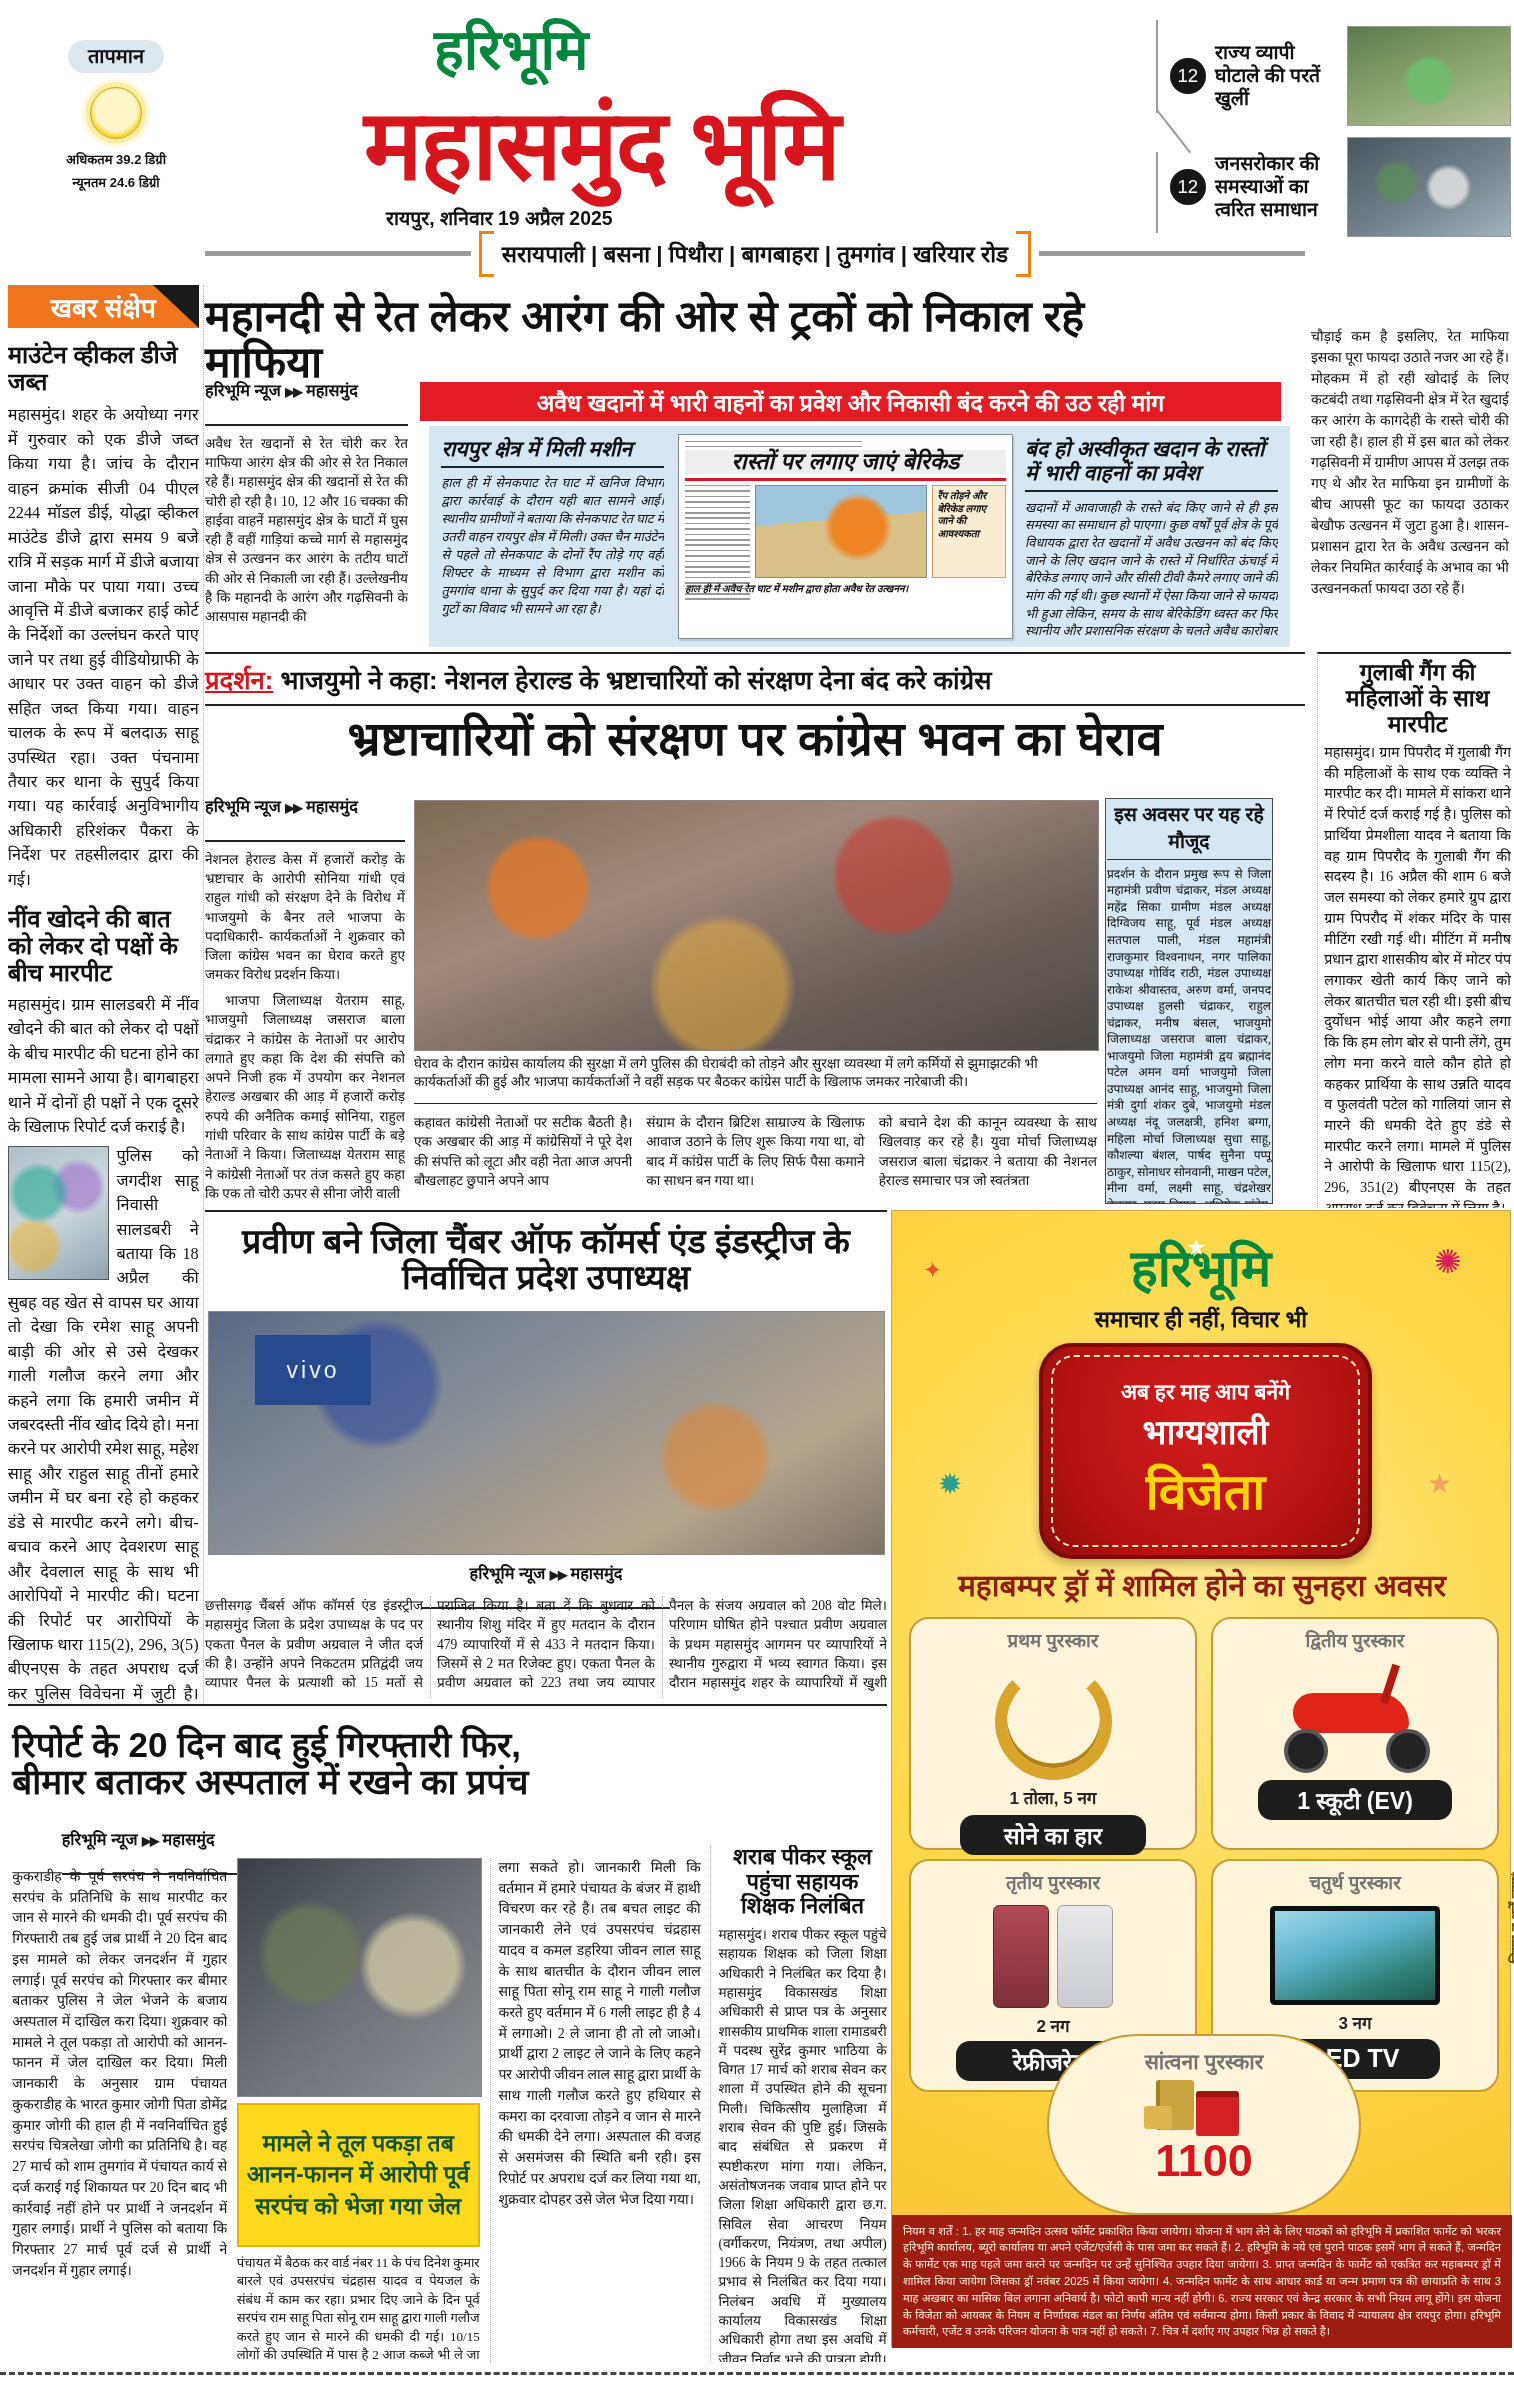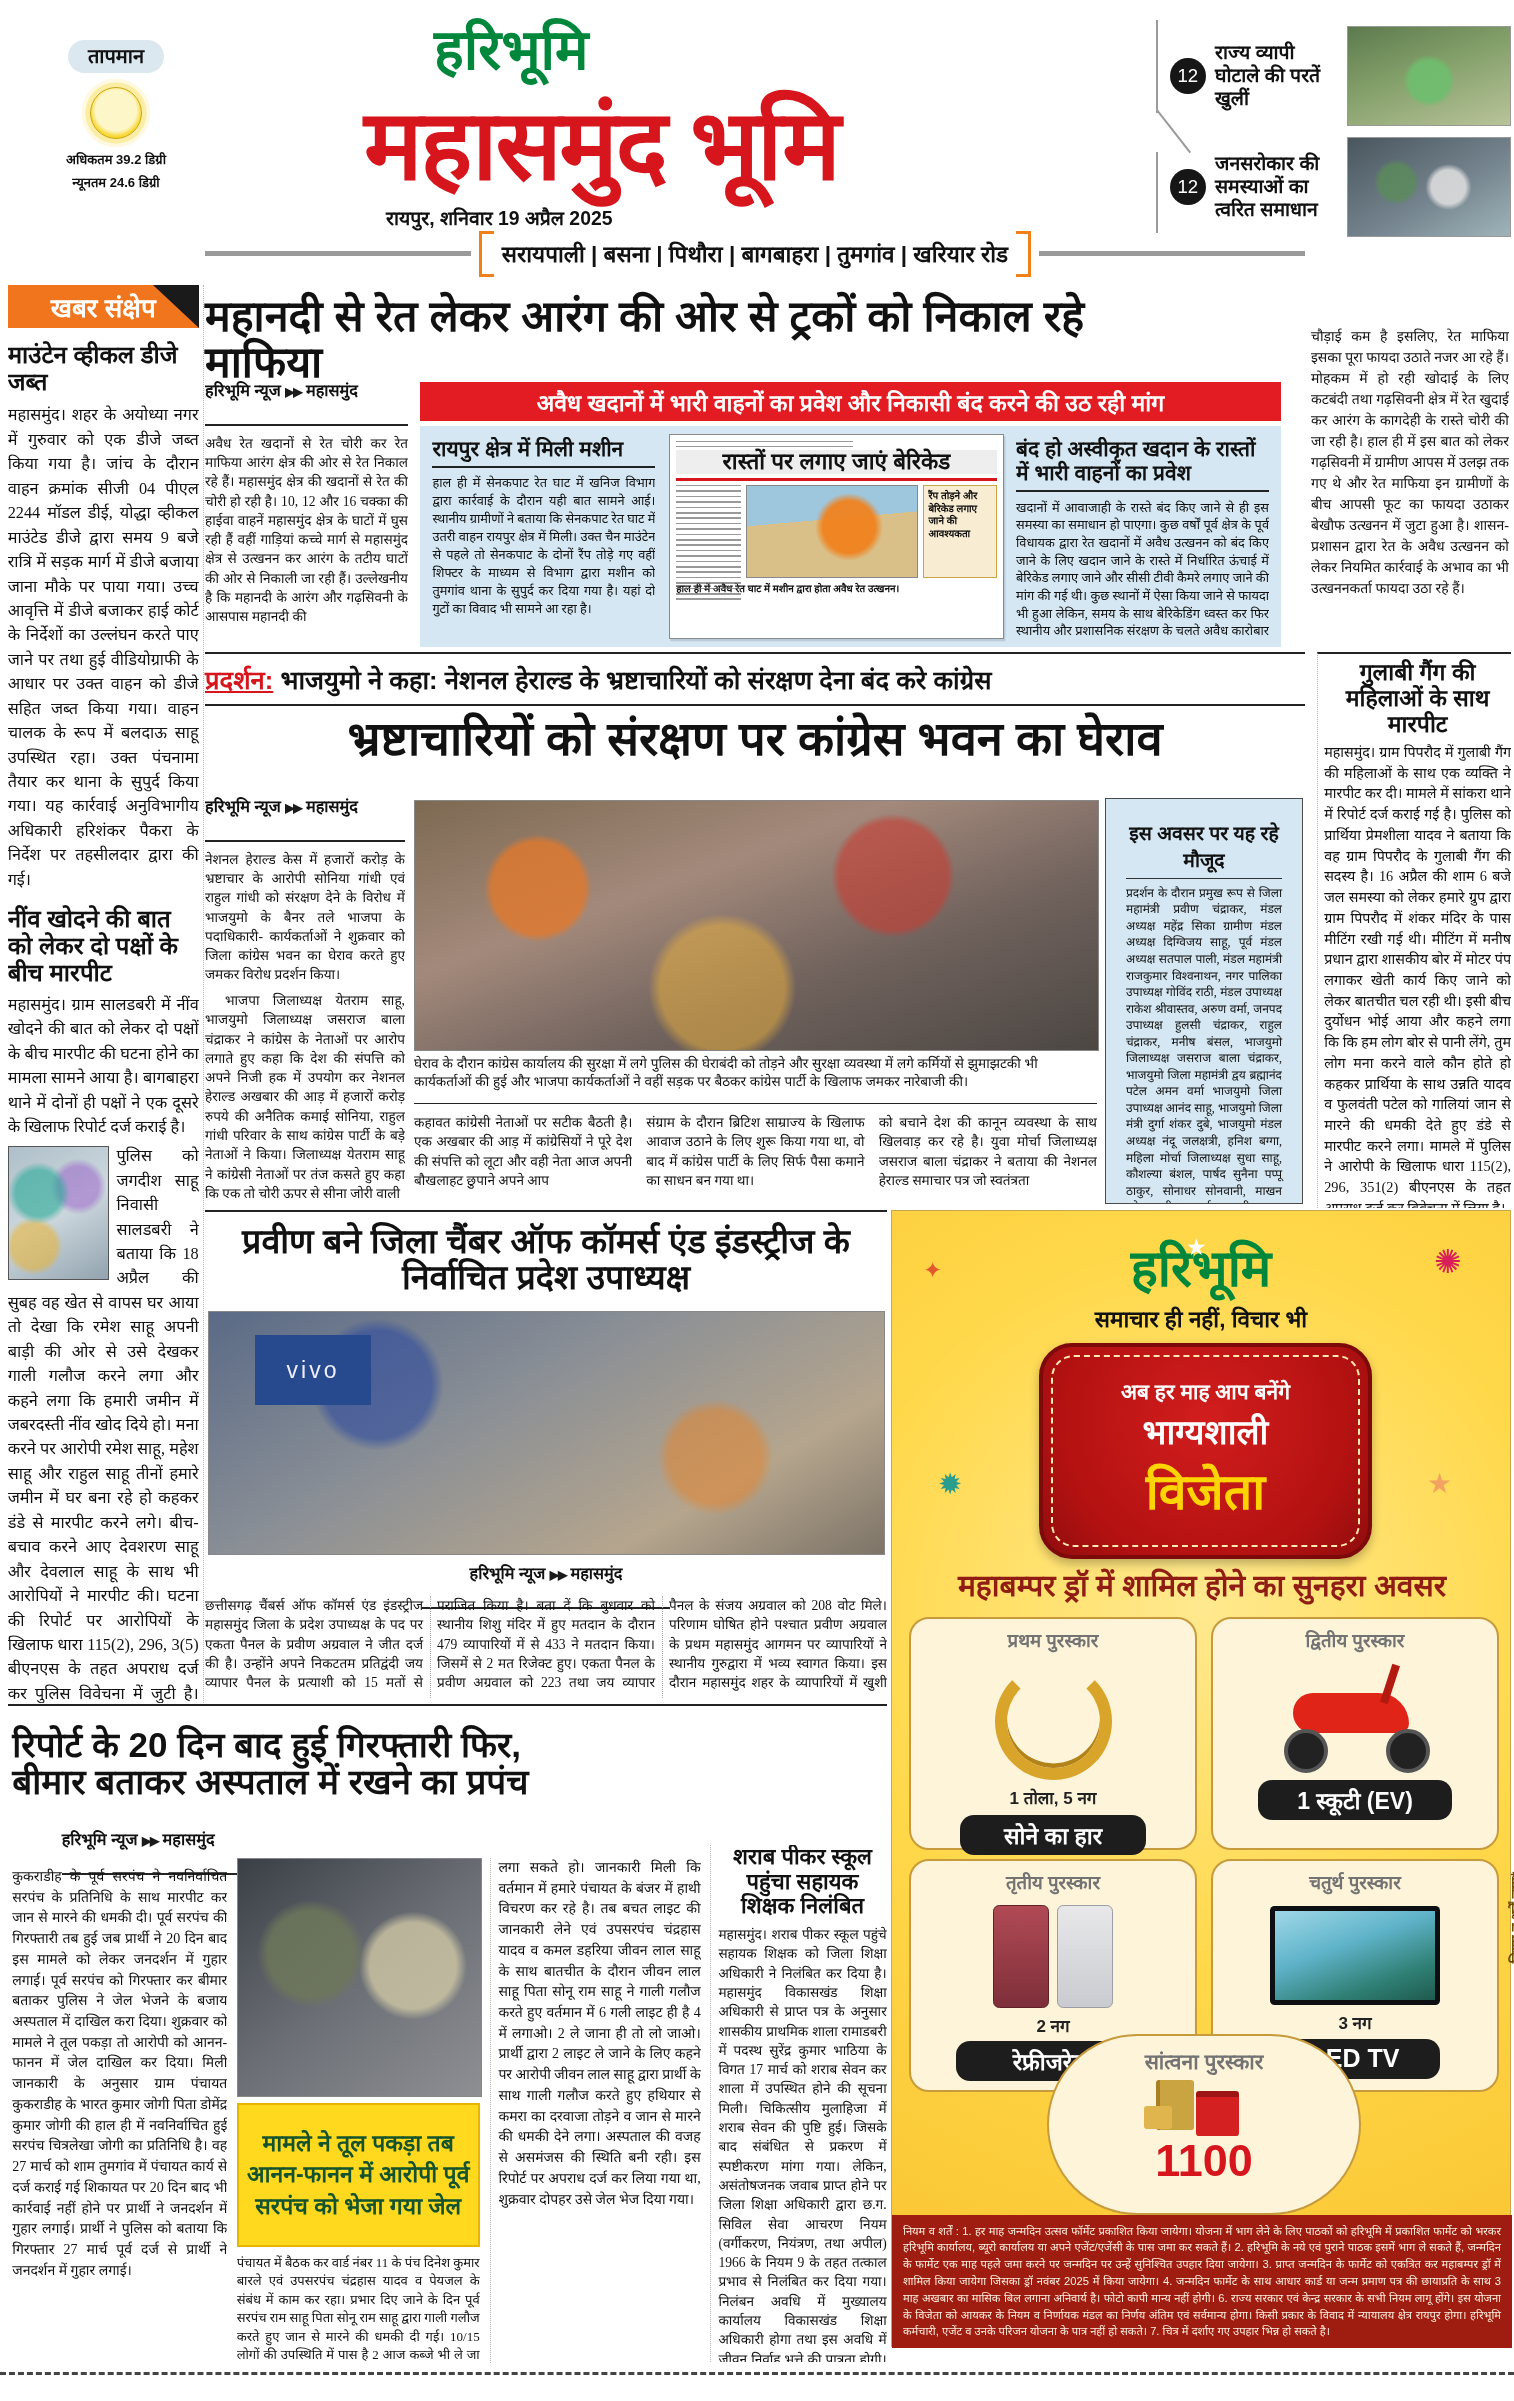--- a/index.html
+++ b/index.html
@@ -170,21 +170,21 @@
       <div class="byline">
         <span>हरिभूमि न्यूज</span>
         <span class="arr">▶▶</span>
         <span>महासमुंद</span>
       </div>
       <div class="body-txt jt" style="margin-top:7.7px;">अवैध रेत खदानों से रेत चोरी कर रेत माफिया आरंग क्षेत्र की ओर से रेत निकाल रहे हैं। महासमुंद क्षेत्र की खदानों से रेत की चोरी हो रही है। 10, 12 और 16 चक्का की हाईवा वाहनें महासमुंद क्षेत्र के घाटों में घुस रही हैं वहीं गाड़ियां कच्चे मार्ग से महासमुंद क्षेत्र से उत्खनन कर आरंग के तटीय घाटों की ओर से निकाली जा रही हैं। उल्लेखनीय है कि महानदी के आरंग और गढ़सिवनी के आसपास महानदी की</div>
     </div>
 
     <div class="abs banner-red" style="left:215px;top:102px;width:861px;height:39px;font-size:23px;">अवैध खदानों में भारी वाहनों का प्रवेश और निकासी बंद करने की उठ रही मांग</div>
 
-    <div class="abs bluebox" style="left:215px;top:146px;width:861px;height:221px;">
+    <div class="abs bluebox" style="left:224px;top:146px;width:861px;height:221px;font-style:italic;">
       <div class="abs hide-ovf" style="left:12.4px;top:11px;width:223px;height:200px;">
         <div class="substory-title">रायपुर क्षेत्र में मिली मशीन</div>
         <div class="jt" style="font-size:12.8px;line-height:1.4;">हाल ही में सेनकपाट रेत घाट में खनिज विभाग द्वारा कार्रवाई के दौरान यही बात सामने आई। स्थानीय ग्रामीणों ने बताया कि सेनकपाट रेत घाट में उतरी वाहन रायपुर क्षेत्र में मिली। उक्त चैन माउंटेन से पहले तो सेनकपाट के दोनों रैंप तोड़े गए वहीं शिफ्टर के माध्यम से विभाग द्वारा मशीन को तुमगांव थाना के सुपुर्द कर दिया गया है। यहां दो गुटों का विवाद भी सामने आ रहा है।</div>
       </div>
 
       <div class="abs clip" style="left:249px;top:7.7px;width:335px;height:205px;padding:6.2px;box-sizing:border-box;">
         <div class="micro" style="height:6.2px;width:55%;"></div>
         <div class="hl-xl" style="font-size:22.5px;text-align:center;margin-top:3.1px;background:#eee;">रास्तों पर लगाए जाएं बेरिकेड</div>
         <div style="height:3.1px;background:#d6151c;margin:3.9px 0;"></div>
         <div style="display:flex;gap:5px;height:116px;">
@@ -220,21 +220,21 @@
 
     <div class="abs photo photo-protest" style="left:209px;top:146px;width:683px;height:249px;"></div>
     <div class="abs caption" style="left:209px;top:401px;width:683px;height:48px;border-bottom:1.5px solid #222;">घेराव के दौरान कांग्रेस कार्यालय की सुरक्षा में लगे पुलिस की घेराबंदी को तोड़ने और सुरक्षा व्यवस्था में लगे कर्मियों से झुमाझटकी भी कार्यकर्ताओं की हुई और भाजपा कार्यकर्ताओं ने वहीं सड़क पर बैठकर कांग्रेस पार्टी के खिलाफ जमकर नारेबाजी की।</div>
 
     <div class="abs" style="left:209px;top:459px;width:683px;height:91px;display:flex;gap:14px;">
       <div class="body-txt jt hide-ovf" style="flex:1;">कहावत कांग्रेसी नेताओं पर सटीक बैठती है। एक अखबार की आड़ में कांग्रेसियों ने पूरे देश की संपत्ति को लूटा और वही नेता आज अपनी बौखलाहट छुपाने अपने आप</div>
       <div class="body-txt jt hide-ovf" style="flex:1;">संग्राम के दौरान ब्रिटिश साम्राज्य के खिलाफ आवाज उठाने के लिए शुरू किया गया था, वो बाद में कांग्रेस पार्टी के लिए सिर्फ पैसा कमाने का साधन बन गया था।</div>
       <div class="body-txt jt hide-ovf" style="flex:1;">को बचाने देश की कानून व्यवस्था के साथ खिलवाड़ कर रहे है। युवा मोर्चा जिलाध्यक्ष जसराज बाला चंद्राकर ने बताया की नेशनल हेराल्ड समाचार पत्र जो स्वतंत्रता</div>
     </div>
 
-    <div class="abs present-box hide-ovf" style="left:900px;top:144px;width:198px;height:406px;padding:20px;box-sizing:border-box;">
+    <div class="abs present-box hide-ovf" style="left:900px;top:144px;width:168px;height:406px;padding:1px;box-sizing:border-box;">
       <div class="present-title">इस अवसर पर यह रहे मौजूद</div>
       <div class="jt" style="font-size:12px;line-height:1.38;">प्रदर्शन के दौरान प्रमुख रूप से जिला महामंत्री प्रवीण चंद्राकर, मंडल अध्यक्ष महेंद्र सिका ग्रामीण मंडल अध्यक्ष दिग्विजय साहू, पूर्व मंडल अध्यक्ष सतपाल पाली, मंडल महामंत्री राजकुमार विश्वनाथन, नगर पालिका उपाध्यक्ष गोविंद राठी, मंडल उपाध्यक्ष राकेश श्रीवास्तव, अरुण वर्मा, जनपद उपाध्यक्ष हुलसी चंद्राकर, राहुल चंद्राकर, मनीष बंसल, भाजयुमो जिलाध्यक्ष जसराज बाला चंद्राकर, भाजयुमो जिला महामंत्री द्वय ब्रह्मानंद पटेल अमन वर्मा भाजयुमो जिला उपाध्यक्ष आनंद साहू, भाजयुमो जिला मंत्री दुर्गा शंकर दुबे, भाजयुमो मंडल अध्यक्ष नंदू जलक्षत्री, हनिश बग्गा, महिला मोर्चा जिलाध्यक्ष सुधा साहू, कौशल्या बंशल, पार्षद सुनैना पप्पू ठाकुर, सोनाधर सोनवानी, माखन पटेल, मीना वर्मा, लक्ष्मी साहू, चंद्रशेखर बेलदार, पूनम निषाद, अभिषेक पांडेय, शुभम बाग, नीलेश साहू, पलाश यादव, नईम खान, राकेश सचदेव, अनुज शर्मा, शिव राठौर, कमलेश डड़सेना, सौरभ अग्रवाल, राजा अग्रवाल सहित भाजपा और मोर्चा प्रकोष्ठ के सभी प्रमुख कार्यकर्ता उपस्थित रहे।</div>
     </div>
   </div>
 
   <div class="abs hide-ovf" style="left:1317px;top:652px;width:194px;height:556px;border-top:2.3px solid #222;border-left:1.5px dotted #b5b5b5;padding-left:6.2px;box-sizing:border-box;">
     <div class="sb-title" style="text-align:center;margin-top:6.2px;font-size:23px;">गुलाबी गैंग की महिलाओं के साथ मारपीट</div>
     <div class="jt" style="font-size:14.3px;line-height:1.45;margin-top:4.6px;">महासमुंद। ग्राम पिपरौद में गुलाबी गैंग की महिलाओं के साथ एक व्यक्ति ने मारपीट कर दी। मामले में सांकरा थाने में रिपोर्ट दर्ज कराई गई है। पुलिस को प्रार्थिया प्रेमशीला यादव ने बताया कि वह ग्राम पिपरौद के गुलाबी गैंग की सदस्य है। 16 अप्रैल की शाम 6 बजे जल समस्या को लेकर हमारे ग्रुप द्वारा ग्राम पिपरौद में शंकर मंदिर के पास मीटिंग रखी गई थी। मीटिंग में मनीष प्रधान द्वारा शासकीय बोर में मोटर पंप लगाकर खेती कार्य किए जाने को लेकर बातचीत चल रही थी। इसी बीच दुर्योधन भोई आया और कहने लगा कि कि हम लोग बोर से पानी लेंगे, तुम लोग मना करने वाले कौन होते हो कहकर प्रार्थिया के साथ उन्नति यादव व फुलवंती पटेल को गालियां जान से मारने की धमकी देते हुए डंडे से मारपीट करने लगा। मामले में पुलिस ने आरोपी के खिलाफ धारा 115(2), 296, 351(2) बीएनएस के तहत अपराध दर्ज कर विवेचना में लिया है।</div>
   </div>
 

